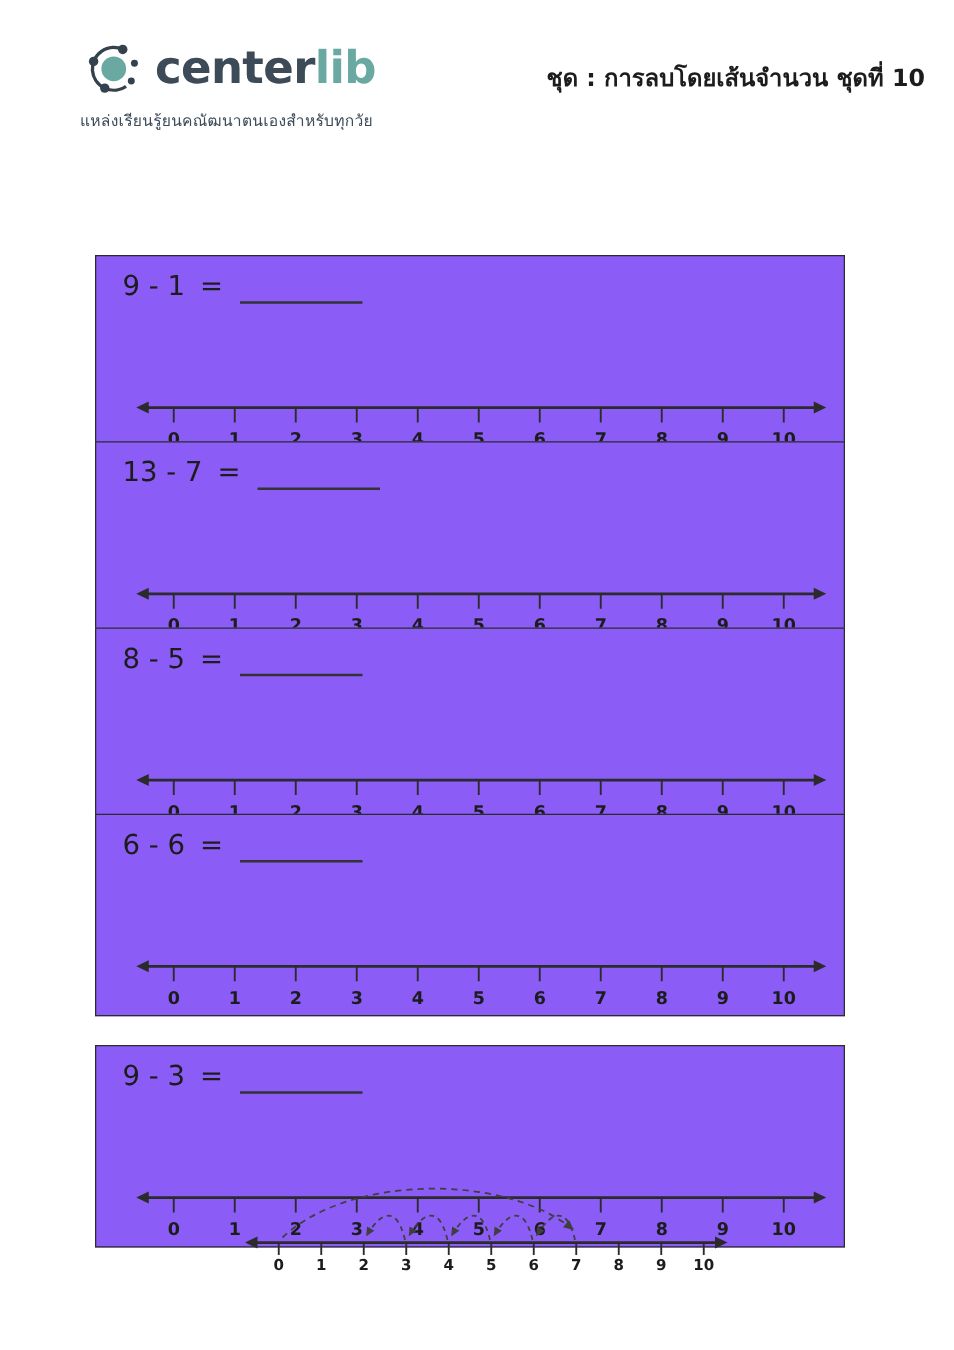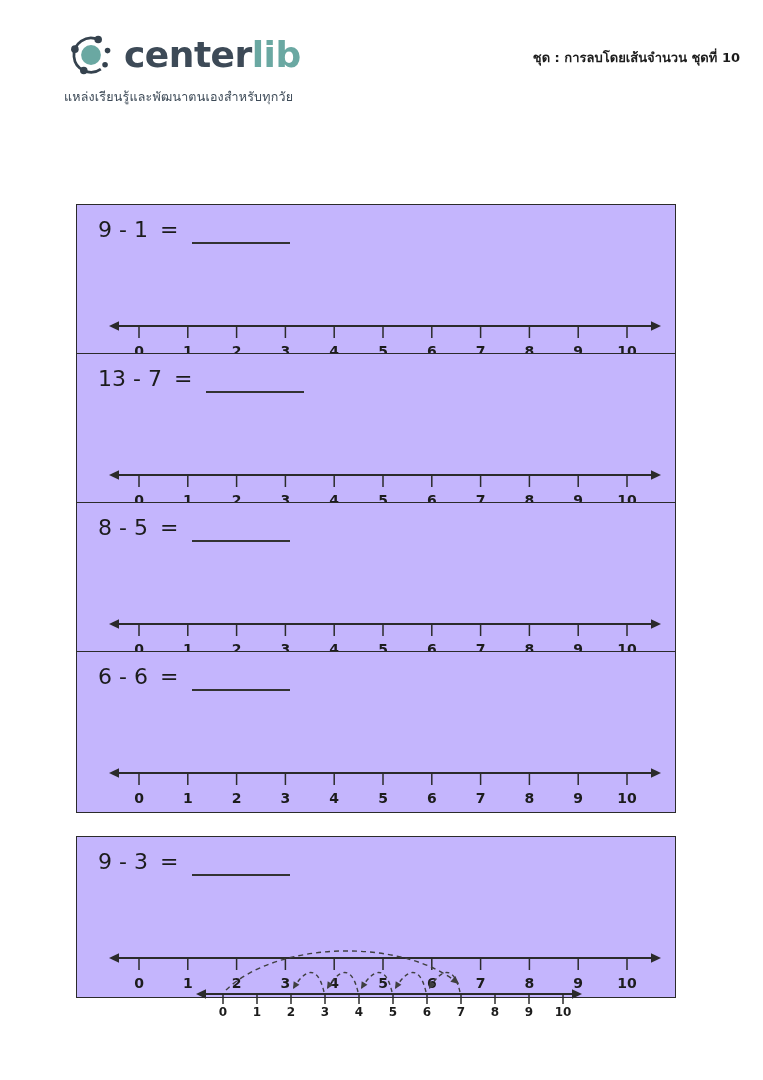--- a/index.html
+++ b/index.html
@@ -12,27 +12,27 @@
   
   .logo{position:absolute;left:64px;top:24px;}
   .logo-row{display:flex;align-items:center;gap:6px;}
   .logo-word{font-size:36px;font-weight:700;letter-spacing:-0.5px;line-height:1;}
   .logo-word .w1{color:#3d4a57;}
   .logo-word .w2{color:#6aa8a2;}
   .tagline{margin-top:5px;font-size:12.5px;color:#3d4a57;letter-spacing:.2px;}
 
   .title-block{position:absolute;right:23px;top:40px;text-align:right;}
   .title{font-size:27px;font-weight:700;line-height:1.25;}
-  .subtitle{font-size:13px;font-weight:600;margin-top:3px;}
+  .subtitle{font-size:19px;font-weight:600;margin-top:3px;}
 
   .instruction{position:absolute;left:58px;top:147px;font-size:19px;font-weight:500;}
 
   
   .problem-box{position:absolute;left:76px;width:600px;height:162px;
-    border:1.6px solid #2b2b2b;box-sizing:border-box;background:#c4b5fd;}
+    border:1.6px solid #2b2b2b;box-sizing:border-box;background:#8b5cf6;}
   .equation{position:absolute;left:21px;top:12px;display:flex;align-items:baseline;
     font-size:22px;color:#1c1c1c;}
   .equation .eq{margin-left:12px;}
   .equation .blank{display:inline-block;width:98px;height:4px;margin-left:14px;
     border-bottom:2.2px solid #333;position:relative;top:7px;}
   .numline{position:absolute;left:0;bottom:1px;}
 
   .example-svg{position:absolute;left:168px;top:930px;}
 </style>
 </head>
@@ -46,21 +46,21 @@
         <circle cx="30" cy="30" r="11" fill="#6aa8a2"></circle>
         <path d="M 38 12.8 A 19 19 0 1 0 40.9 45.6" fill="none" stroke="#35424e" stroke-width="3"></path>
         <circle cx="38" cy="12.8" r="4.2" fill="#35424e"></circle>
         <circle cx="12.1" cy="23.5" r="4.2" fill="#35424e"></circle>
         <circle cx="22" cy="47.2" r="4.2" fill="#35424e"></circle>
         <circle cx="48.4" cy="25.1" r="3.1" fill="#35424e"></circle>
         <circle cx="45.6" cy="40.9" r="3.1" fill="#35424e"></circle>
       </svg>
       <div class="logo-word"><span class="w1">center</span><span class="w2">lib</span></div>
     </div>
-    <div class="tagline">แหล่งเรียนรู้และพัฒนาตนเองสำหรับทุกวัย</div>
+    <div class="tagline">แหล่งเรียนรู้ยนคณัฒนาตนเองสำหรับทุกวัย</div>
   </div>
 
   <div class="title-block">
     <div class="subtitle">ชุด : การลบโดยเส้นจำนวน ชุดที่ 10</div>
   </div>
 
 
   <div id="problems">
   <section class="problem-box" style="top: 200px;">
     <div class="equation">

